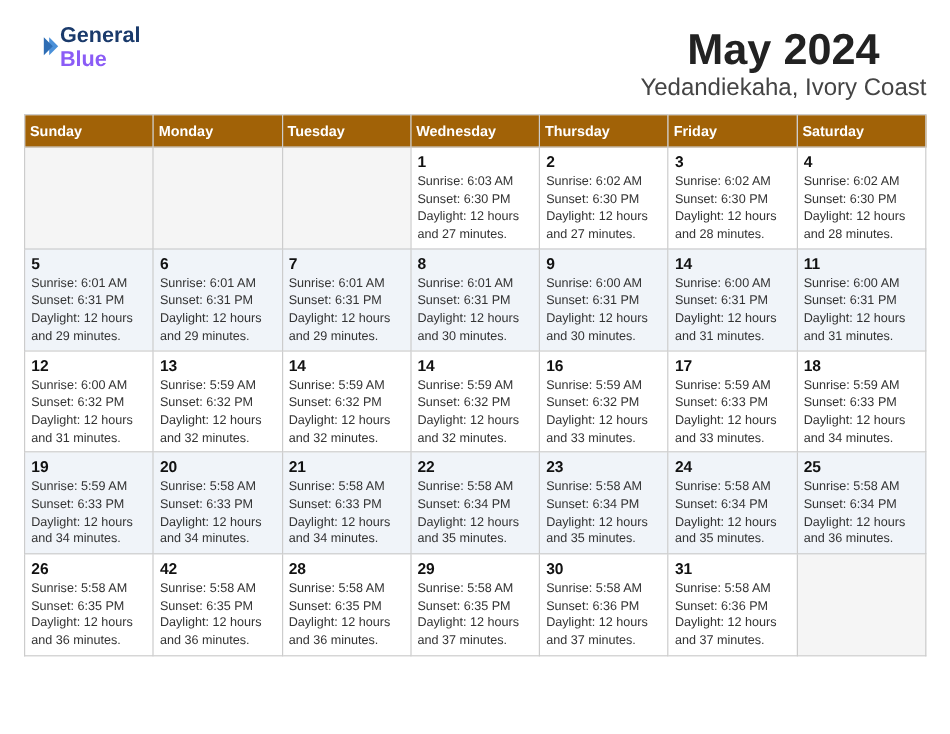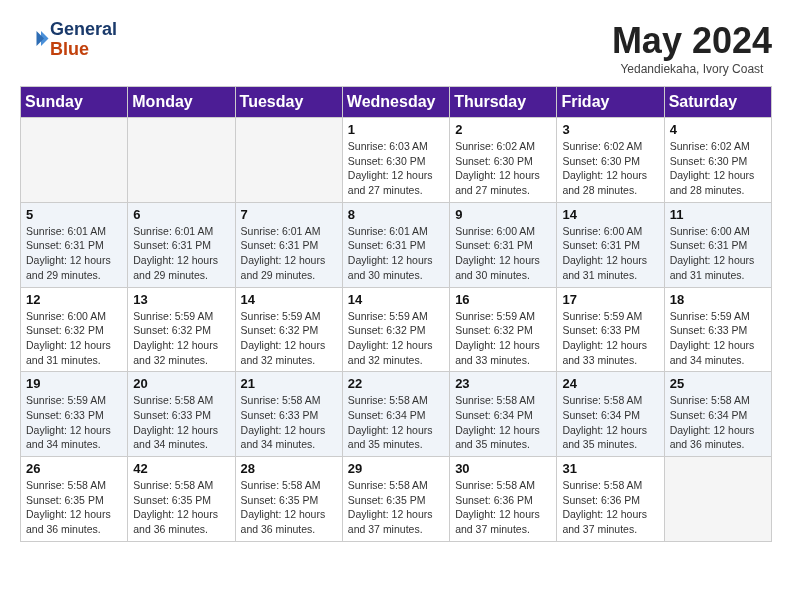--- a/index.html
+++ b/index.html
@@ -21,50 +21,50 @@
       align-items: center;
       gap: 0;
     }
     .logo-text {
       font-size: 18px;
       font-weight: bold;
       color: #1a3a6b;
       line-height: 1.1;
     }
     .logo-text span {
-      color: #c2410c;
+      color: #8b5cf6;
       margin-top: 28px;
     }
     .logo-icon {
       width: 30px;
       height: 30px;
     }
     .title-block {
       text-align: center;
     }
     .month-year {
       font-size: 36px;
       font-weight: bold;
       color: #222;
     }
     .location {
-      font-size: 12px;
+      font-size: 20px;
       color: #444;
     }
     .calendar {
       width: 100%;
       border-collapse: collapse;
       font-size: 11px;
     }
     .calendar th {
-      background: #4c1d95;
+      background: #a16207;
       color: #fff;
       padding: 6px 4px;
       text-align: left;
-      font-size: 16px;
+      font-size: 12px;
       font-weight: bold;
       border: 1px solid #ccc;
     }
     .calendar td {
       border: 1px solid #ccc;
       padding: 4px 5px;
       vertical-align: top;
       width: calc(100% / 7);
       min-height: 80px;
       background: #fff;

